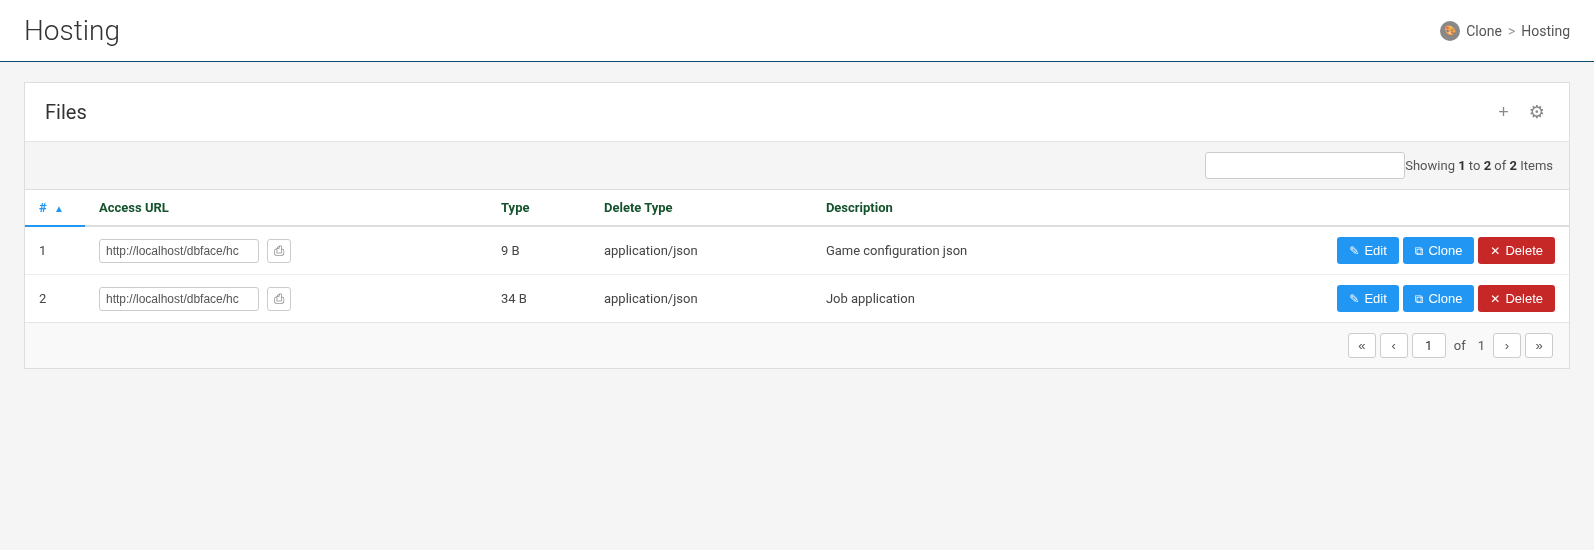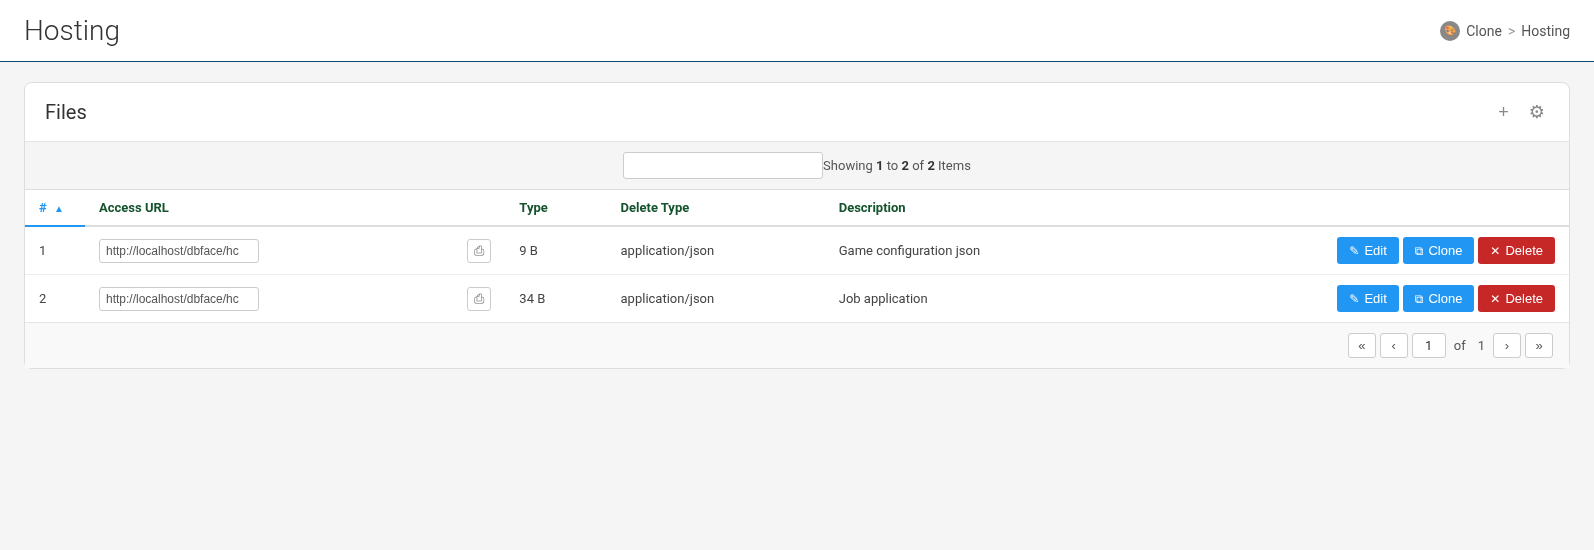--- a/index.html
+++ b/index.html
@@ -42,21 +42,21 @@
 
     .breadcrumb-separator { color: #999; }
 
     .main-content {
       padding: 20px 24px;
     }
 
     .panel {
       background: #fff;
       border: 1px solid #ddd;
-      border-radius: 8px;
+      border-radius: 0;
     }
 
     .panel-header {
       padding: 16px 20px;
       border-bottom: 1px solid #e5e5e5;
       display: flex;
       align-items: center;
       justify-content: space-between;
     }
 
@@ -79,21 +79,21 @@
       color: #888;
       font-size: 18px;
       padding: 2px 4px;
     }
 
     .table-toolbar {
       background: #f5f5f5;
       padding: 10px 16px;
       display: flex;
       align-items: center;
-      justify-content: center;
+      justify-content: flex-end;
       border-bottom: 1px solid #ddd;
     }
 
     .search-input {
       border: 1px solid #ccc;
       border-radius: 3px;
       padding: 5px 8px;
       width: 200px;
       font-size: 13px;
       background: #fff;
@@ -137,22 +137,21 @@
       font-size: 13px;
       color: #444;
       vertical-align: middle;
     }
 
     tr:last-child td { border-bottom: none; }
 
     .url-cell {
       display: flex;
       align-items: center;
-      gap: 22px;
-      justify-content: space-between;
+      gap: 8px;
     }
 
     .url-input {
       border: 1px solid #ccc;
       border-radius: 3px;
       padding: 4px 6px;
       width: 160px;
       font-size: 12px;
       color: #555;
       background: #fff;

